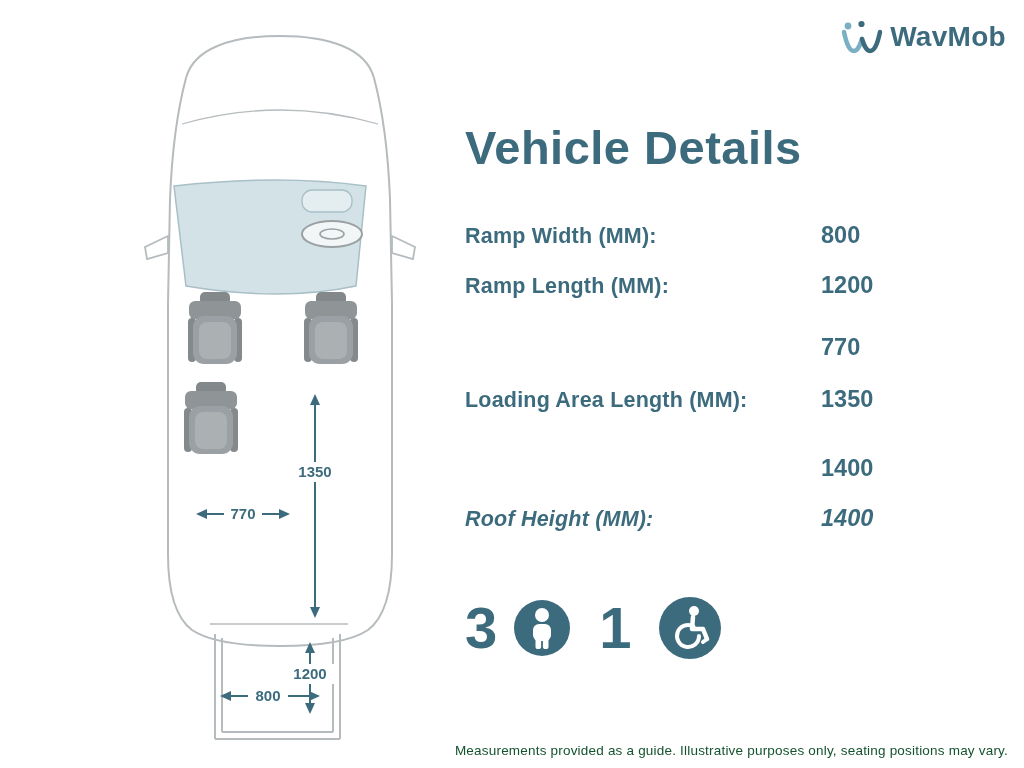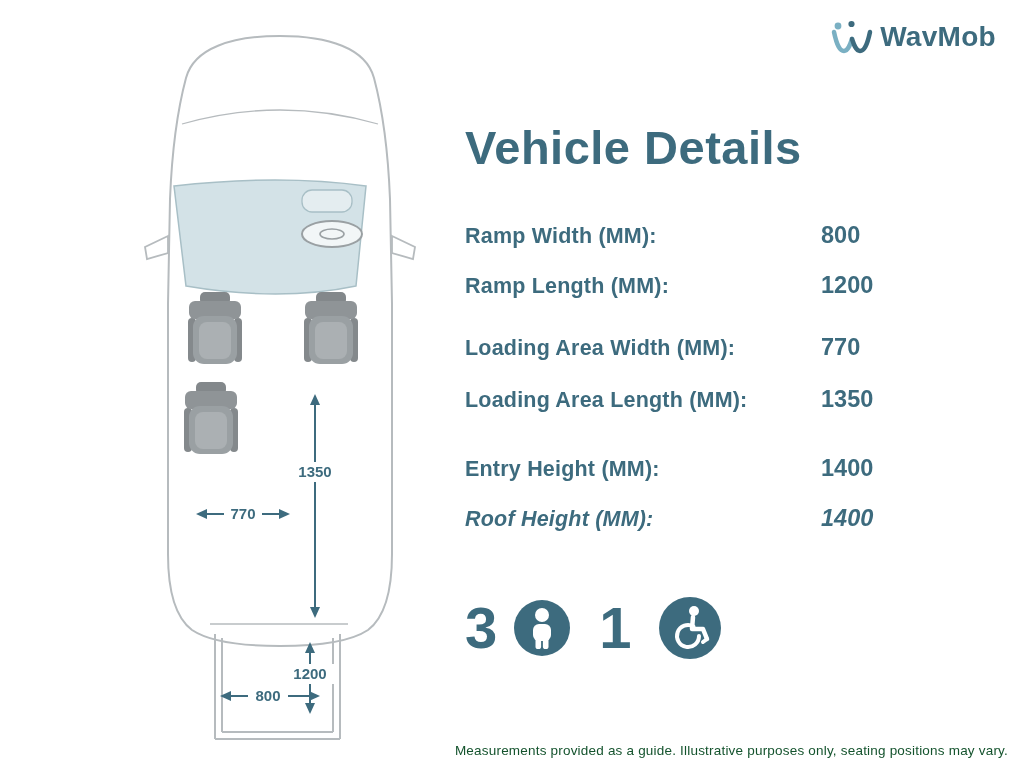--- a/index.html
+++ b/index.html
@@ -1,21 +1,21 @@
 <!DOCTYPE html>
 <html><head>
 <meta charset="utf-8">
 <style>
   * { margin: 0; padding: 0; box-sizing: border-box; }
   html, body { width: 1024px; height: 768px; background: #fff; }
   body { font-family: "Liberation Sans", sans-serif; }
   .page { position: relative; width: 1024px; height: 768px; background: #ffffff; overflow: hidden; }
 
   
-  .logo { position: absolute; top: 20px; right: 28px; display: flex; align-items: center; gap: 7px; }
+  .logo { position: absolute; top: 20px; right: 18px; display: flex; align-items: center; gap: 7px; }
   .logo-text { font-size: 28px; font-weight: bold; color: #3d6b7e; letter-spacing: 0.3px; }
 
   
   .diagram { position: absolute; left: 130px; top: 24px; width: 300px; height: 734px; }
 
   
   .details { position: absolute; left: 462px; top: 0; width: 556px; height: 576px; }
   .title { position: absolute; left: 3px; top: 120px; font-size: 47px; font-weight: bold; color: #3d6b7e; letter-spacing: 0.5px; }
   .spec-row { position: absolute; left: 3px; width: 450px; height: 32px; text-align: right; }
   .spec-label { position: absolute; left: 0; top: 2px; font-size: 21.5px; font-weight: bold; color: #3d6b7e; letter-spacing: 0.2px; }
@@ -134,29 +134,27 @@
 
     <div class="spec-row row-0">
       <span class="spec-label">Ramp Width (MM):</span>
       <span class="spec-value">800</span>
     </div>
     <div class="spec-row row-1">
       <span class="spec-label">Ramp Length (MM):</span>
       <span class="spec-value">1200</span>
     </div>
     <div class="spec-row row-2">
-      <span class="spec-label">Loading Area Width (MM):</span>
       <span class="spec-value">770</span>
     </div>
     <div class="spec-row row-3">
       <span class="spec-label">Loading Area Length (MM):</span>
       <span class="spec-value">1350</span>
     </div>
     <div class="spec-row row-4">
-      <span class="spec-label">Entry Height (MM):</span>
       <span class="spec-value">1400</span>
     </div>
     <div class="spec-row row-5">
       <span class="spec-label">Roof Height (MM):</span>
       <span class="spec-value">1400</span>
     </div>
 
     <div class="capacity">
       <span class="cap-num">3</span>
       <svg class="cap-icon gap-a" width="58" height="58" viewBox="0 0 58 58">

